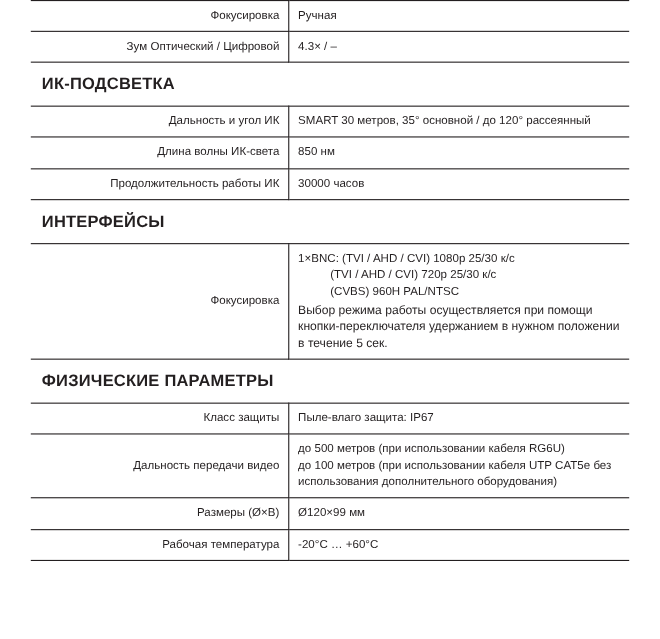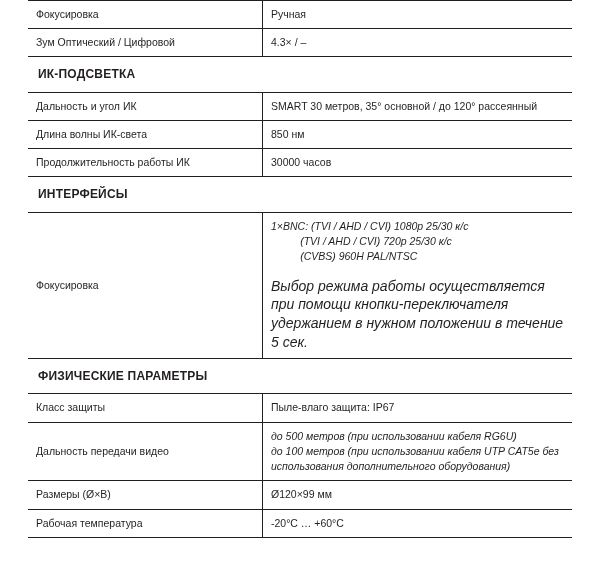--- a/index.html
+++ b/index.html
@@ -28,43 +28,44 @@
     border-bottom: 1px solid #231f20;
     vertical-align: middle;
     padding: 6px 8px 6px 8px;
     font-size: 10.5px;
     line-height: 1.45;
   }
   td.label {
     width: 218px;
     border-right: 1px solid #231f20;
     padding-left: 10px;
+    text-align: right;
   }
   td.value {
     padding-left: 10px;
   }
   tr.section td {
     border-right: none;
     font-weight: bold;
-    font-size: 12px;
+    font-size: 15px;
     letter-spacing: 0.2px;
     padding: 9px 8px 8px 10px;
   }
   tr.firsttop td {
     border-top: 1px solid #231f20;
   }
   .val-lines div {
     white-space: pre;
   }
   .note {
-    margin-top: 12px;
-    font-size: 14px;
+    margin-top: 2px;
+    font-size: 11px;
     line-height: 1.35;
   }
-  .tall { padding-top: 9px; padding-bottom: 9px; font-style: italic; }
+  .tall { padding-top: 9px; padding-bottom: 9px; }
 </style>
 </head>
 <body>
 
 <div class="sheet">
   <table class="spec">
     <tbody>
         <tr class="firsttop">
           <td class="label">Фокусировка</td>
           <td class="value">Ручная</td>

